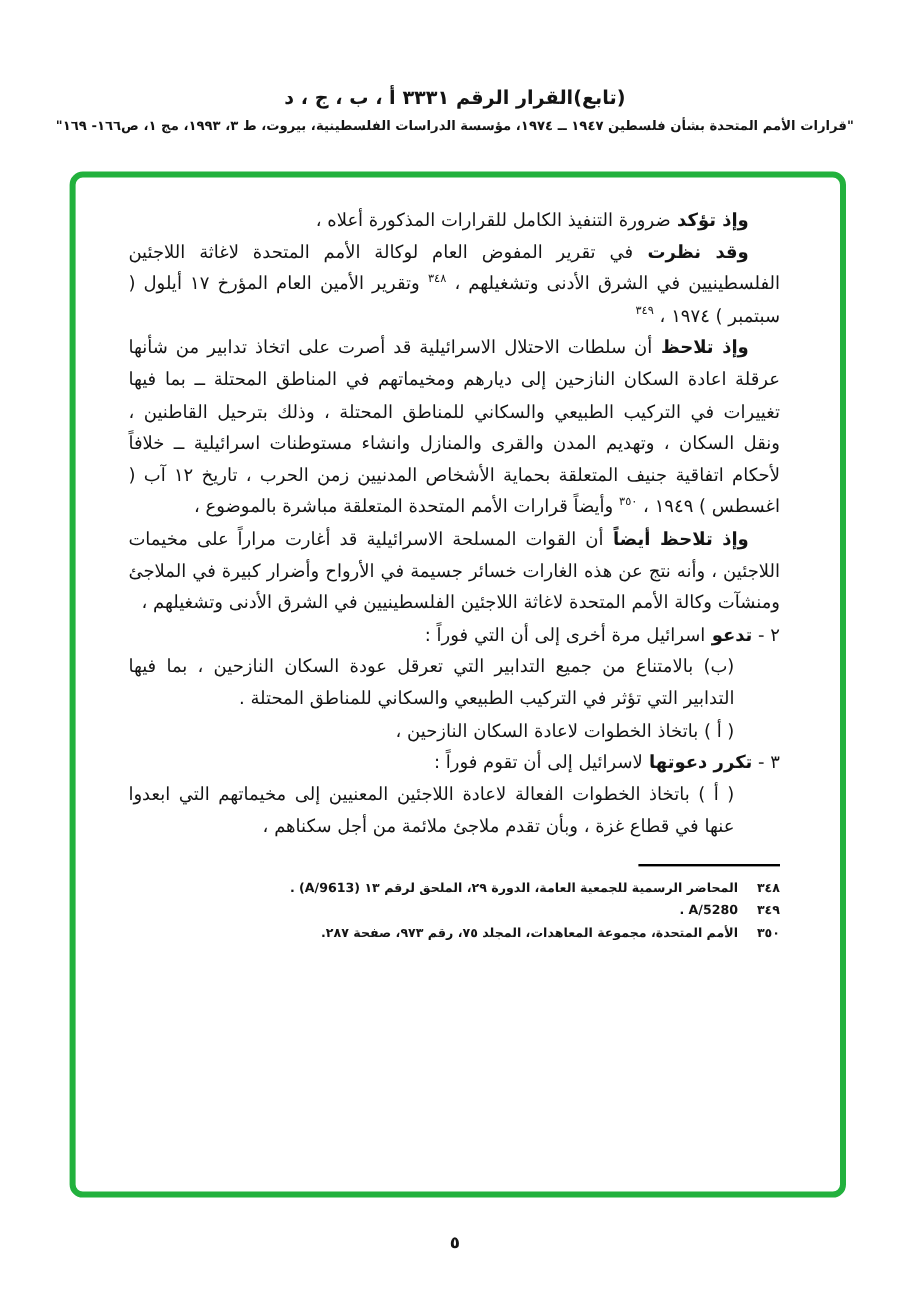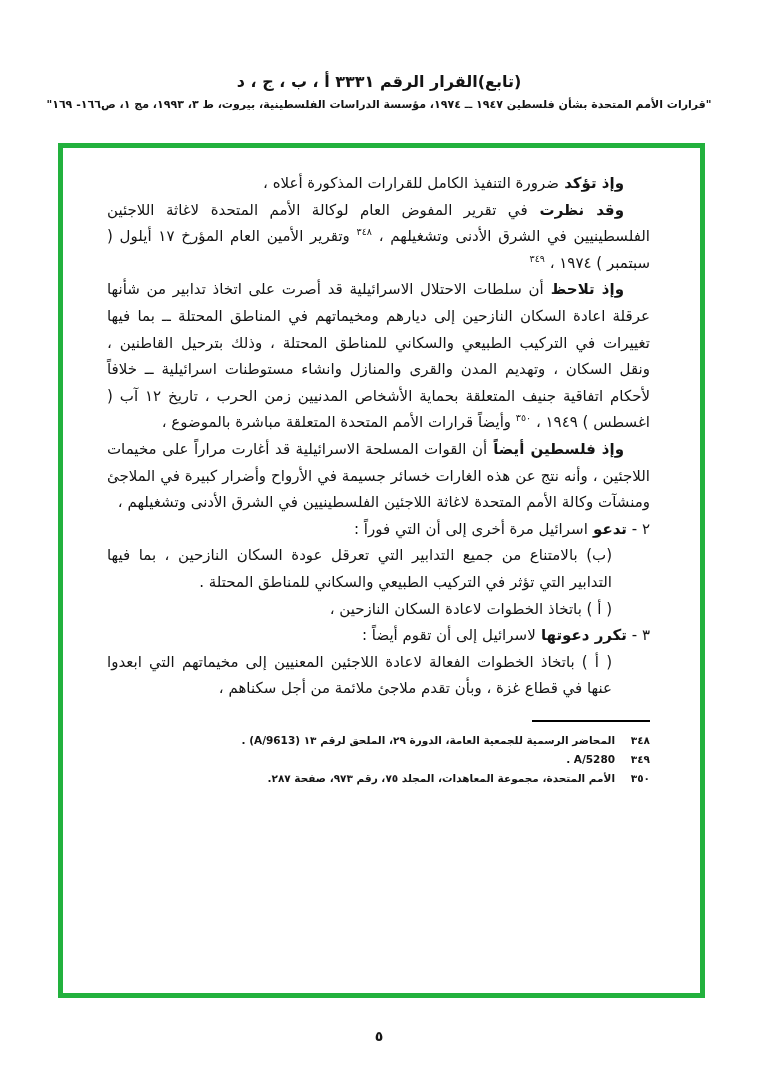--- a/index.html
+++ b/index.html
@@ -6,21 +6,21 @@
   .page {
     position:relative; width:758px; height:1078px; background:#ffffff;
     font-family:"DejaVu Sans","Liberation Sans",sans-serif; color:#141414;
     overflow:hidden; margin:0 auto;
   }
   .doc-header { position:absolute; top:72px; left:0; right:0; text-align:center; direction:rtl; }
   .doc-title { font-size:16px; font-weight:700; letter-spacing:0.2px; }
   .doc-source { font-size:11px; font-weight:700; margin-top:7px; }
   .frame {
     position:absolute; left:58px; top:143px; width:647px; height:855px;
-    box-sizing:border-box; border:5px solid #22b13d; border-radius:0;
+    box-sizing:border-box; border:5px solid #22b13d; border-radius:11px;
   }
   .inner {
     position:absolute; inset:0; box-sizing:border-box;
     padding:22px 50px 0 44px; direction:rtl; overflow:hidden;
   }
   .para { margin:0; font-size:15px; line-height:26.6px; text-align:justify; }
   .para.indent { text-indent:26px; }
   .para.sub { padding-right:38px; }
   .bold { font-weight:700; }
   sup { font-size:9.5px; line-height:0; vertical-align:super; }
@@ -40,25 +40,25 @@
     <div class="doc-title">(تابع)القرار الرقم ٣٣٣١ أ ، ب ، ج ، د</div>
     <div class="doc-source">"قرارات الأمم المتحدة بشأن فلسطين ١٩٤٧ ــ ١٩٧٤، مؤسسة الدراسات الفلسطينية، بيروت، ط ٣، ١٩٩٣، مج ١، ص١٦٦- ١٦٩"</div>
   </div>
 
   <div class="frame">
     <div class="inner">
       <div id="body-text">
           <p class="para indent"><span class="bold">وإذ تؤكد </span><span>ضرورة التنفيذ الكامل للقرارات المذكورة أعلاه ،</span></p>
           <p class="para indent"><span class="bold">وقد نظرت </span><span>في تقرير المفوض العام لوكالة الأمم المتحدة لاغاثة اللاجئين الفلسطينيين في الشرق الأدنى وتشغيلهم ، </span><sup>٣٤٨</sup><span> وتقرير الأمين العام المؤرخ ١٧ أيلول ( سبتمبر ) ١٩٧٤ ، </span><sup>٣٤٩</sup></p>
           <p class="para indent"><span class="bold">وإذ تلاحظ </span><span>أن سلطات الاحتلال الاسرائيلية قد أصرت على اتخاذ تدابير من شأنها عرقلة اعادة السكان النازحين إلى ديارهم ومخيماتهم في المناطق المحتلة ــ بما فيها تغييرات في التركيب الطبيعي والسكاني للمناطق المحتلة ، وذلك بترحيل القاطنين ، ونقل السكان ، وتهديم المدن والقرى والمنازل وانشاء مستوطنات اسرائيلية ــ خلافاً لأحكام اتفاقية جنيف المتعلقة بحماية الأشخاص المدنيين زمن الحرب ، تاريخ ١٢ آب ( اغسطس ) ١٩٤٩ ، </span><sup>٣٥٠</sup><span> وأيضاً قرارات الأمم المتحدة المتعلقة مباشرة بالموضوع ،</span></p>
-          <p class="para indent"><span class="bold">وإذ فلسطين أيضاً </span><span>أن القوات المسلحة الاسرائيلية قد أغارت مراراً على مخيمات اللاجئين ، وأنه نتج عن هذه الغارات خسائر جسيمة في الأرواح وأضرار كبيرة في الملاجئ ومنشآت وكالة الأمم المتحدة لاغاثة اللاجئين الفلسطينيين في الشرق الأدنى وتشغيلهم ،</span></p>
+          <p class="para indent"><span class="bold">وإذ تلاحظ أيضاً </span><span>أن القوات المسلحة الاسرائيلية قد أغارت مراراً على مخيمات اللاجئين ، وأنه نتج عن هذه الغارات خسائر جسيمة في الأرواح وأضرار كبيرة في الملاجئ ومنشآت وكالة الأمم المتحدة لاغاثة اللاجئين الفلسطينيين في الشرق الأدنى وتشغيلهم ،</span></p>
           <p class="para"><span>٢ - </span><span class="bold">تدعو </span><span>اسرائيل مرة أخرى إلى أن التي فوراً :</span></p>
           <p class="para sub"><span>(ب) بالامتناع من جميع التدابير التي تعرقل عودة السكان النازحين ، بما فيها التدابير التي تؤثر في التركيب الطبيعي والسكاني للمناطق المحتلة .</span></p>
           <p class="para sub"><span>( أ ) باتخاذ الخطوات لاعادة السكان النازحين ،</span></p>
-          <p class="para"><span>٣ - </span><span class="bold">تكرر دعوتها </span><span>لاسرائيل إلى أن تقوم أيضاً :</span></p>
+          <p class="para"><span>٣ - </span><span class="bold">تكرر دعوتها </span><span>لاسرائيل إلى أن تقوم فوراً :</span></p>
           <p class="para sub"><span>( أ ) باتخاذ الخطوات الفعالة لاعادة اللاجئين المعنيين إلى مخيماتهم التي ابعدوا عنها في قطاع غزة ، وبأن تقدم ملاجئ ملائمة من أجل سكناهم ،</span></p>
         </div>
       <div class="footnotes">
         <div class="fn-rule"></div>
         <div id="fn-list">
             <div class="fn">
               <span class="fn-num">٣٤٨</span>
               <span class="fn-text">المحاضر الرسمية للجمعية العامة، الدورة ٢٩، الملحق لرقم ١٣ (A/9613) .</span>
             </div>
             <div class="fn">

